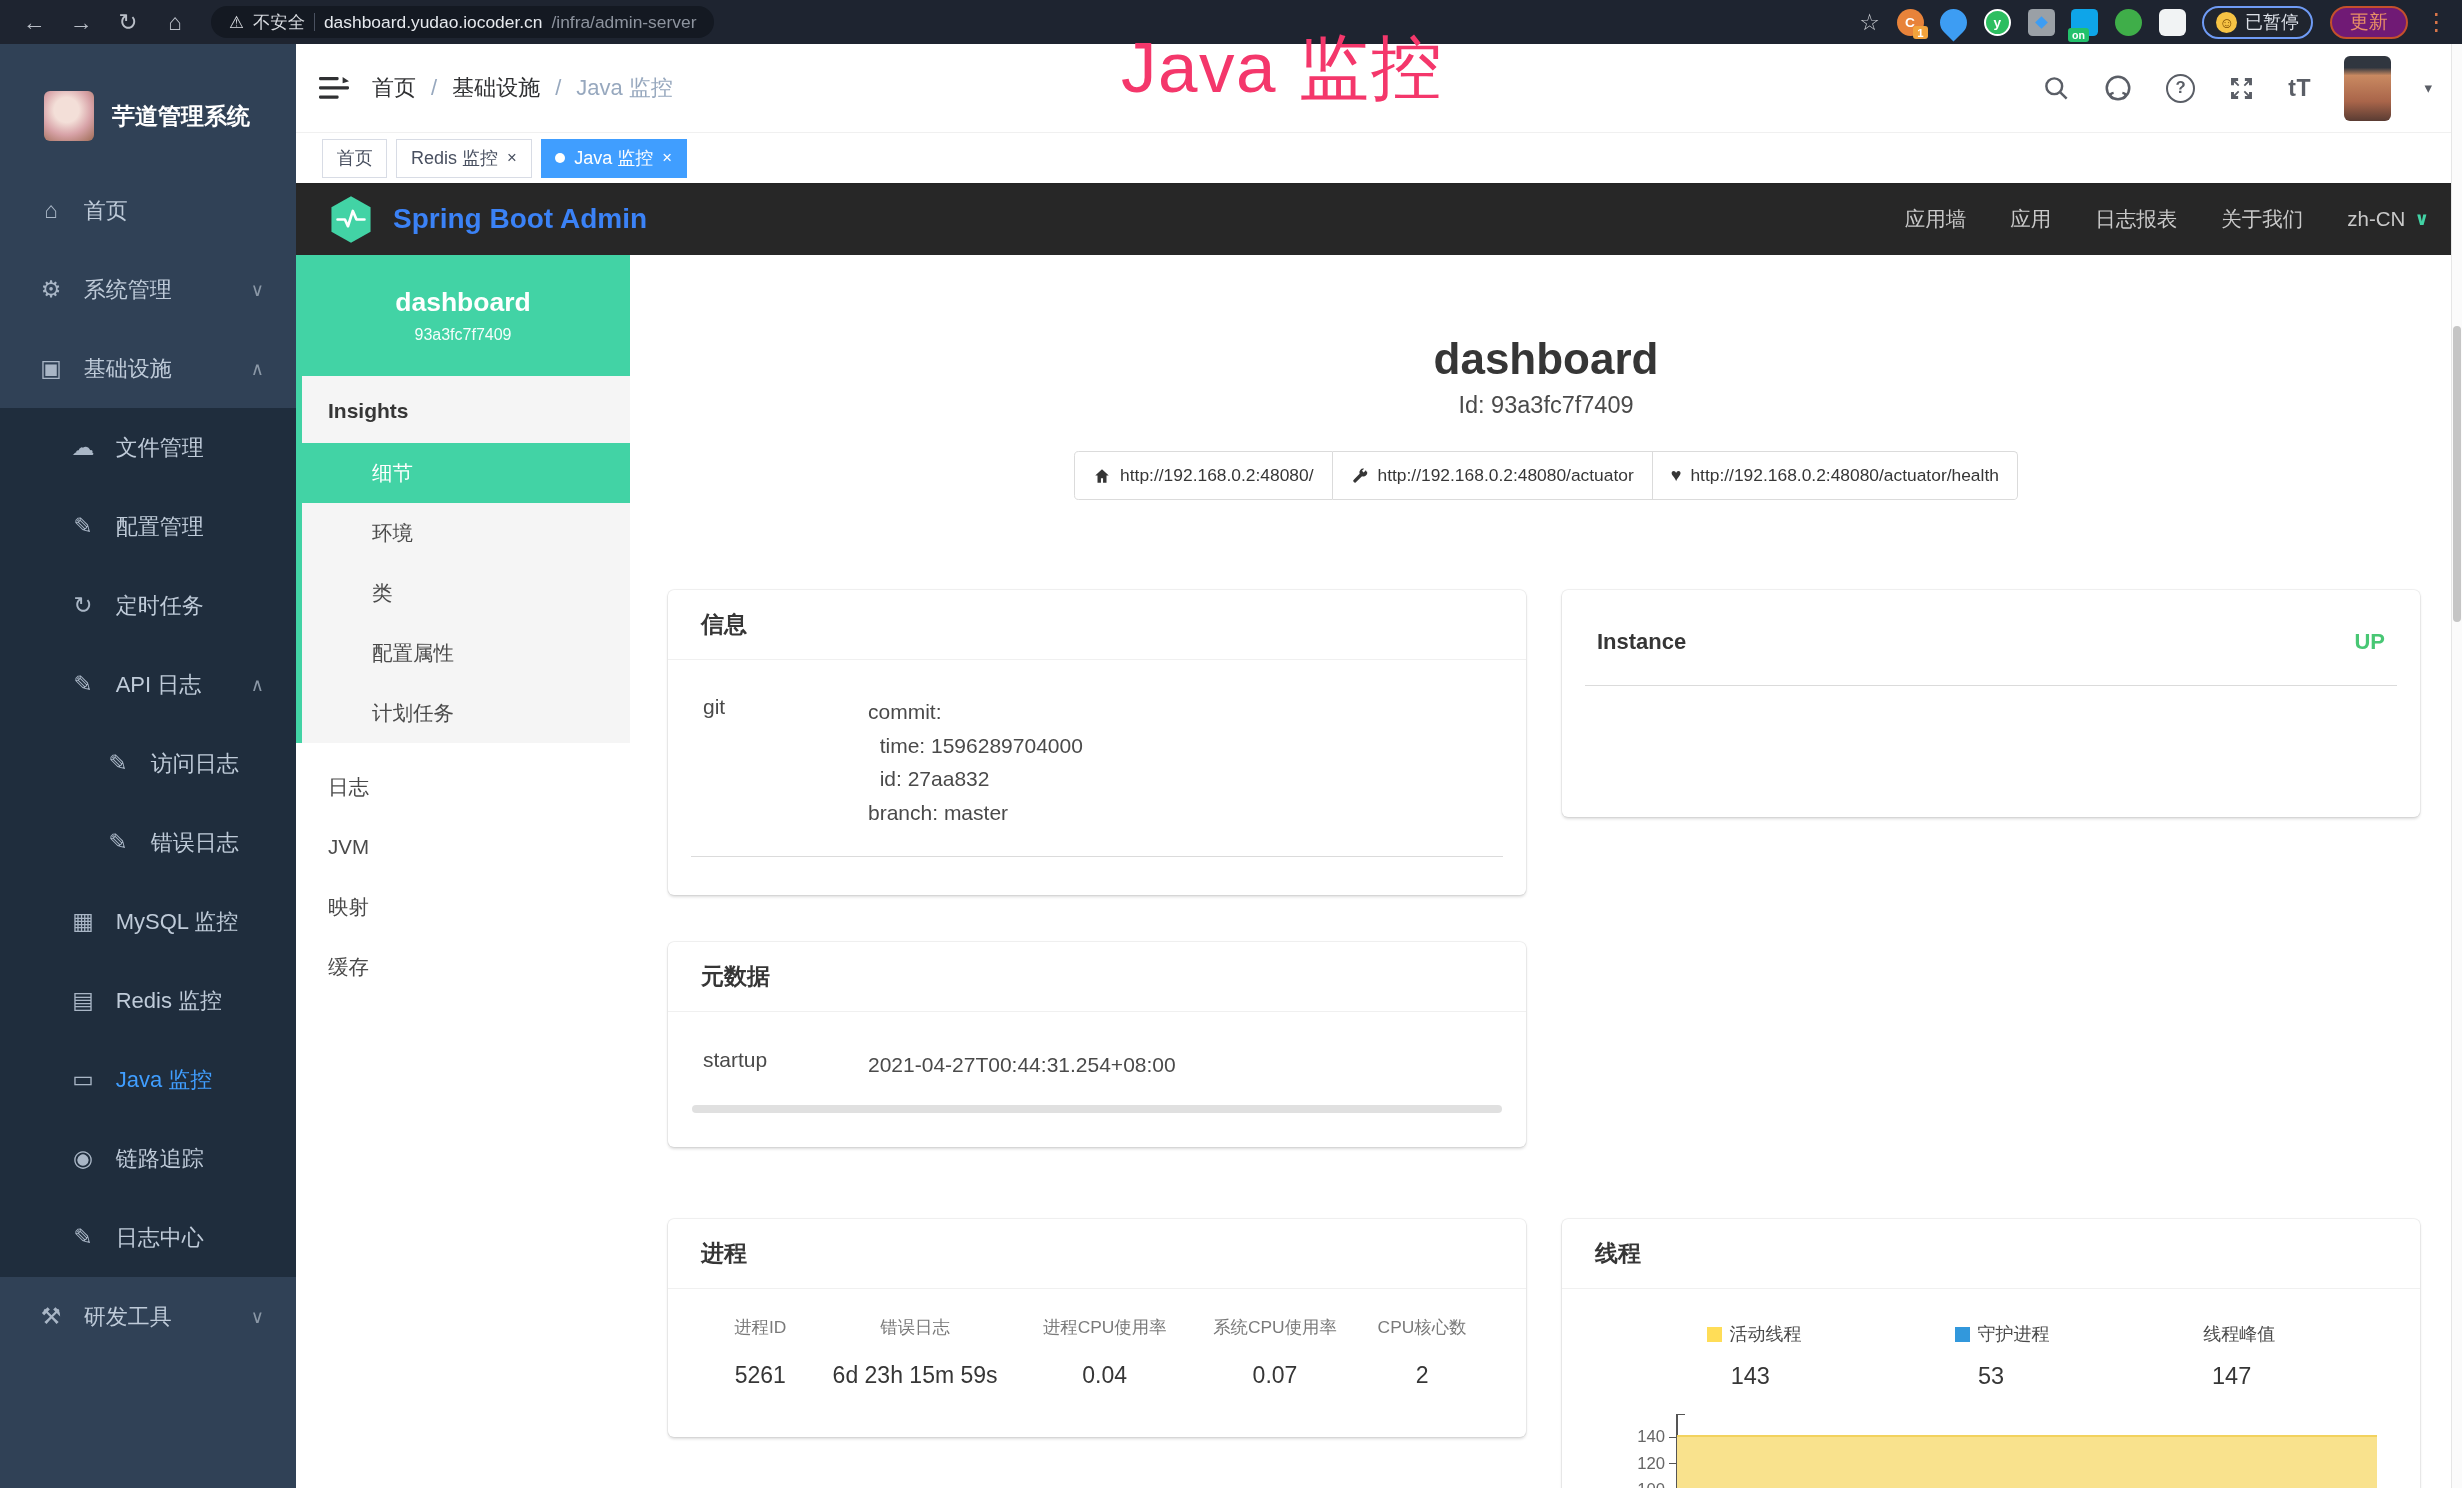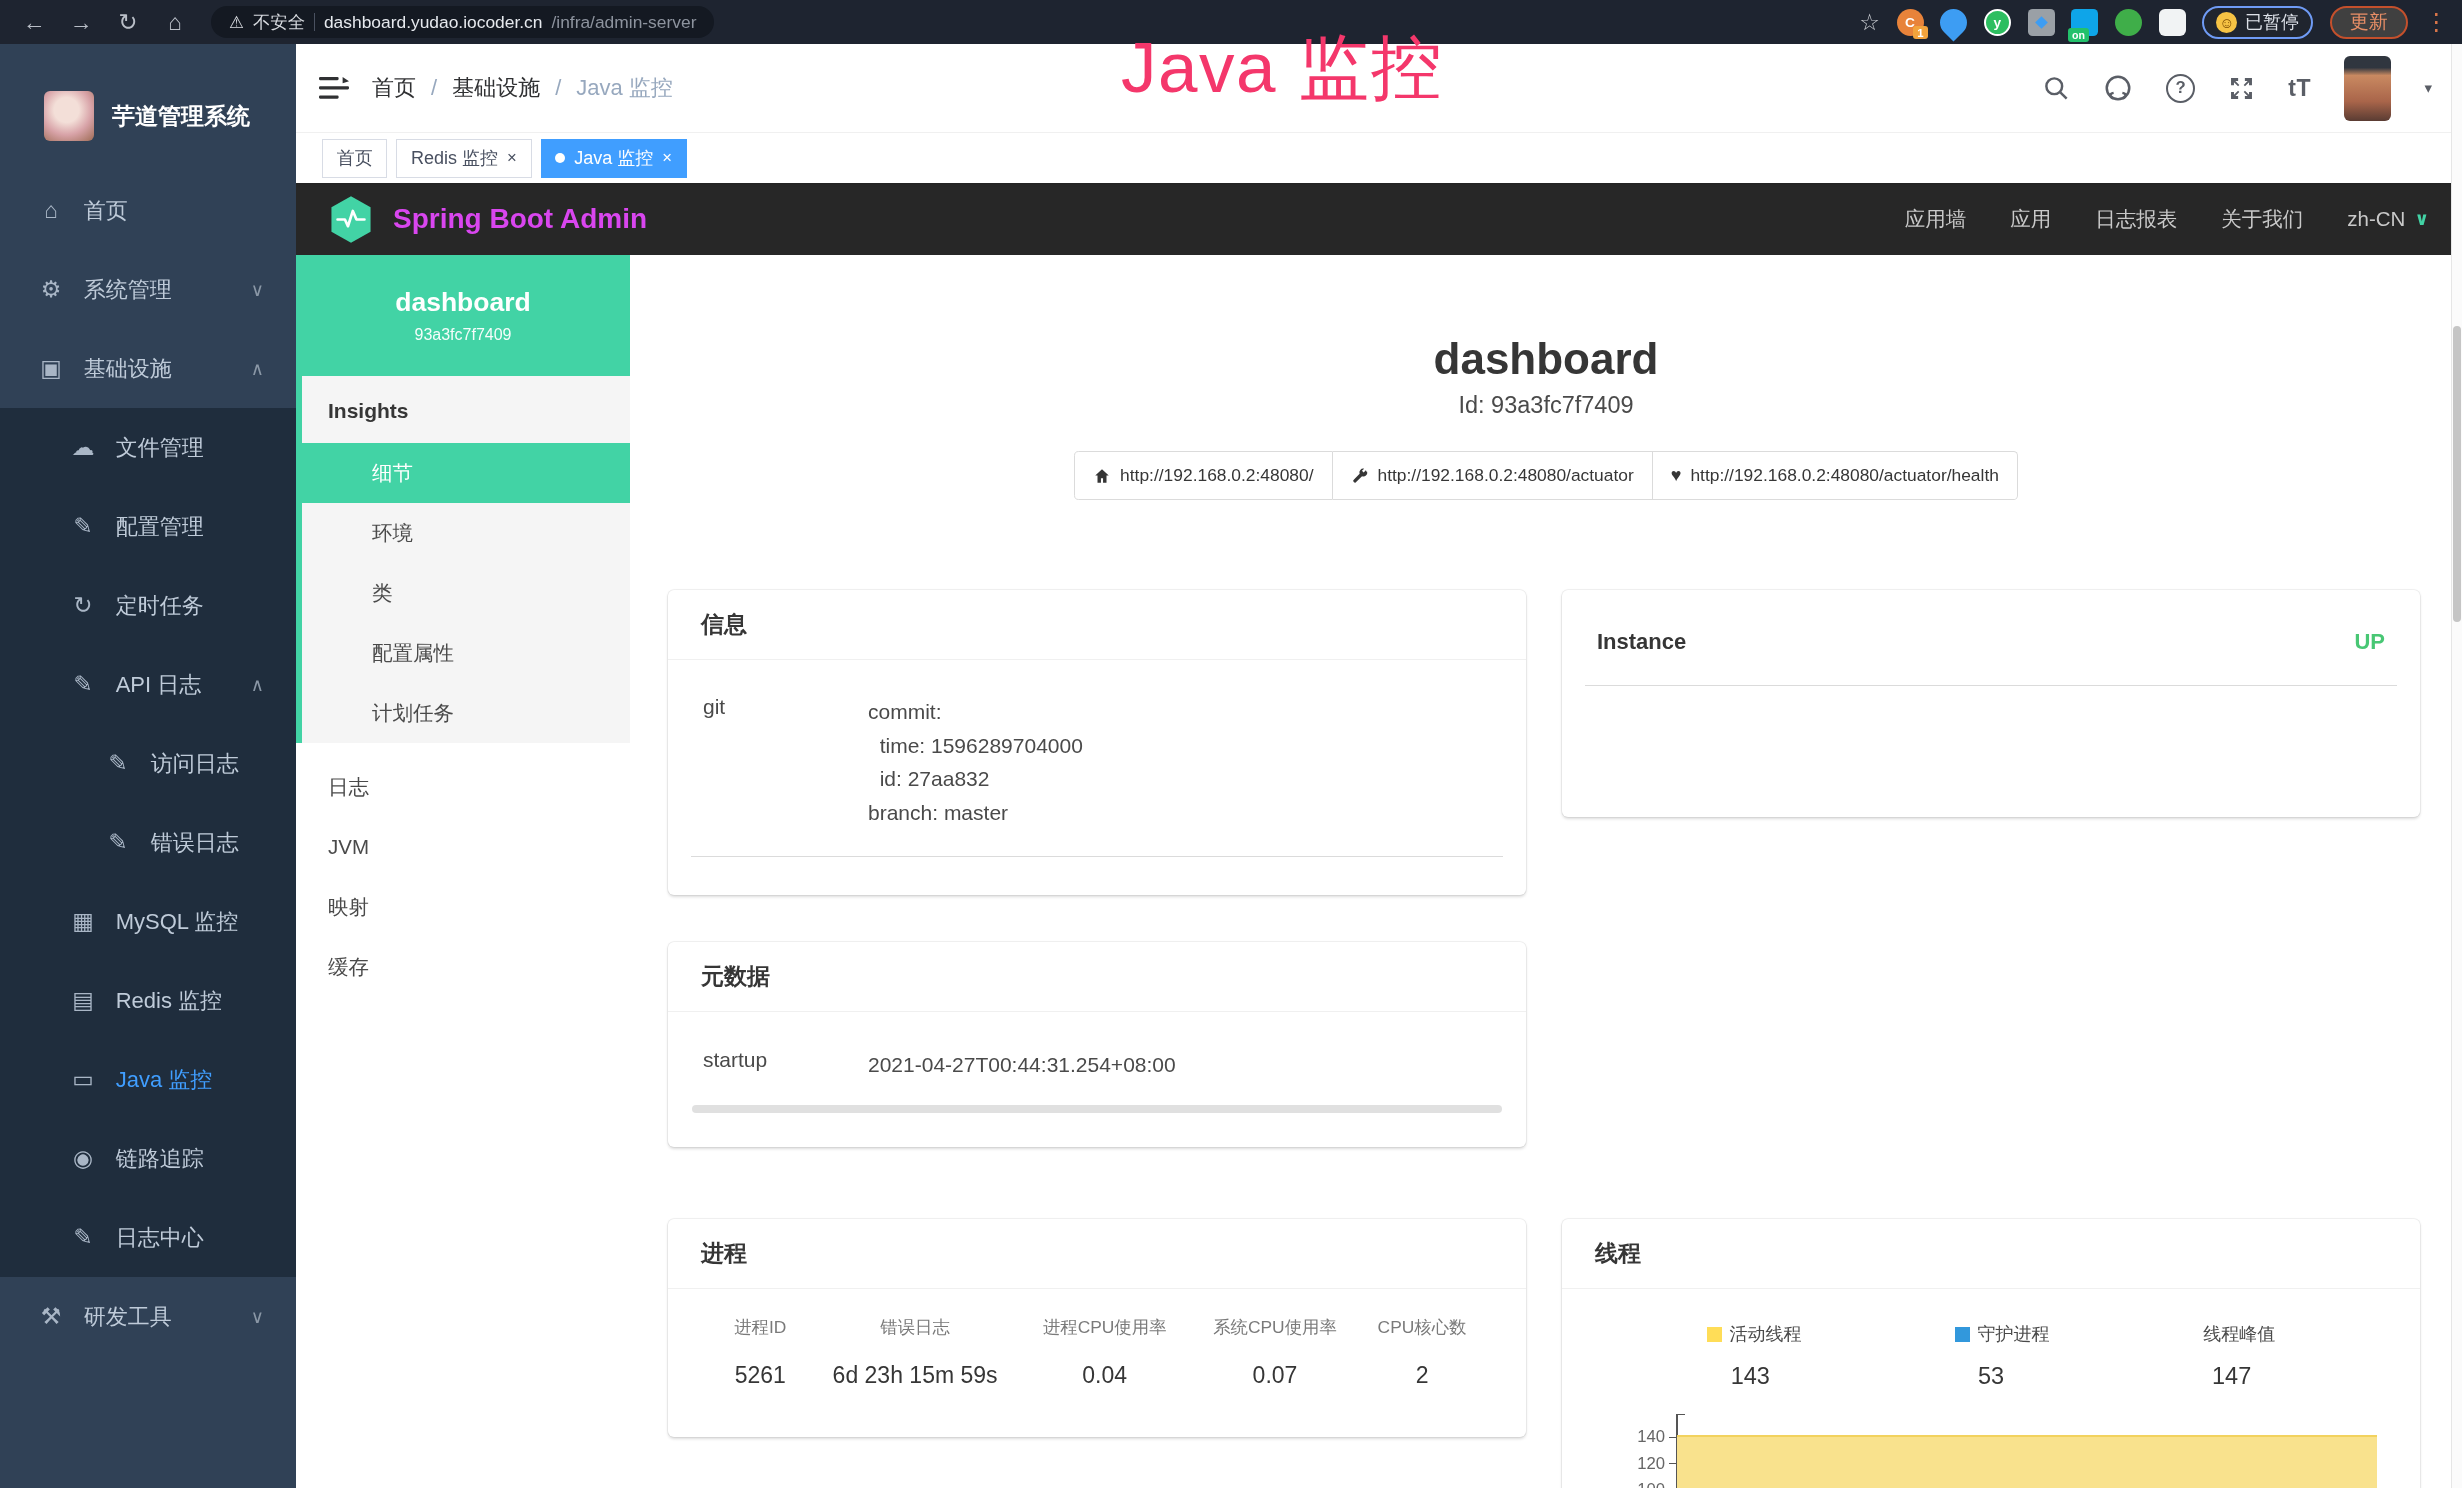--- a/index.html
+++ b/index.html
@@ -35,21 +35,21 @@
   .ext-on { background:#0ea5e9; border-radius:4.6px; }
   .ext-on-badge { position:absolute; left:-3px; bottom:-6px; background:#23c16b; color:#fff;
     font-size:10.6px; font-weight:bold; padding:0.8px 3.8px; border-radius:3px; }
   .ext-leaf { background:#3fae49; }
   .ext-puzzle { background:#f1f3f4; border-radius:6px; }
   .pill { height:33px; display:flex; align-items:center; border-radius:18px; }
   .pause-pill { border:2.3px solid #6f9bf5; background:#20252e; padding:0 12px; gap:7.6px; }
   .face { width:21px; height:21px; border-radius:50%; background:#f6c344; color:#7a4a00;
     font-size:15px; display:flex; align-items:center; justify-content:center; }
   .pause-label { color:#dde1e8; font-size:18px; }
-  .update-pill { border:2.3px solid #c4502c; background:#404040; color:#e78e66; font-size:19px; padding:3px 18px; }
+  .update-pill { border:2.3px solid #c4502c; background:#701a75; color:#e78e66; font-size:19px; padding:3px 18px; }
   .menu-dots { color:#d9764a; font-size:24px; }
 
   
   .app-sidebar { position:absolute; top:44px; left:0; width:296px; bottom:0; background:#304156; z-index:2; }
   .logo-row { display:flex; align-items:center; padding:23px 0 0 44px; height:121px; }
   .app-logo { width:50px; height:50px; border-radius:6px;
     background:radial-gradient(circle at 45% 38%, #f3dfd8 0 30%, #d8a3a8 60%, #9d6b54 100%); }
   .app-title { color:#fff; font-size:23px; font-weight:bold; margin-left:18px; }
   .menu { margin-top:6px; }
   .s-item { height:79px; display:flex; align-items:center; padding-left:35px;
@@ -80,21 +80,21 @@
 
   .tagsbar { height:50px; display:flex; align-items:center; gap:9px; padding-left:26px;
     background:#fff; box-shadow:0 1.5px 3px rgba(0,0,0,.10); position:relative; z-index:1; }
   .tag { height:39px; display:flex; align-items:center; gap:9px; padding:0 13.7px;
     border:0.8px solid #d8dce5; background:#fff; color:#495060; font-size:18px; }
   .tag .tag-close { font-size:16.7px; }
   .tag.active { background:#409eff; border-color:#409eff; color:#fff; }
   .tag-dot { width:10px; height:10px; border-radius:50%; background:#fff; }
 
   .sba-header { height:72px; background:#272727; display:flex; align-items:center; padding:0 33px; }
-  .sba-brand { color:#d946ef; font-size:28px; font-weight:bold; margin-left:20px; }
+  .sba-brand { color:#3b82f6; font-size:28px; font-weight:bold; margin-left:20px; }
   .sba-nav { margin-left:auto; display:flex; align-items:center; gap:44px; }
   .sba-nav-item { color:#c9c9c9; font-size:20.5px; }
   .sba-locale { color:#c9c9c9; font-size:20.5px; display:flex; align-items:center; gap:9px; }
   .locale-caret { color:#42d3a5; font-size:18px; font-weight:bold; }
 
   .sba-body { flex:1; display:flex; min-height:0; }
 
   
   .sba-side { width:334px; background:#fff; }
   .inst-head { height:121px; background:#42d3a5; color:#fff; display:flex;

